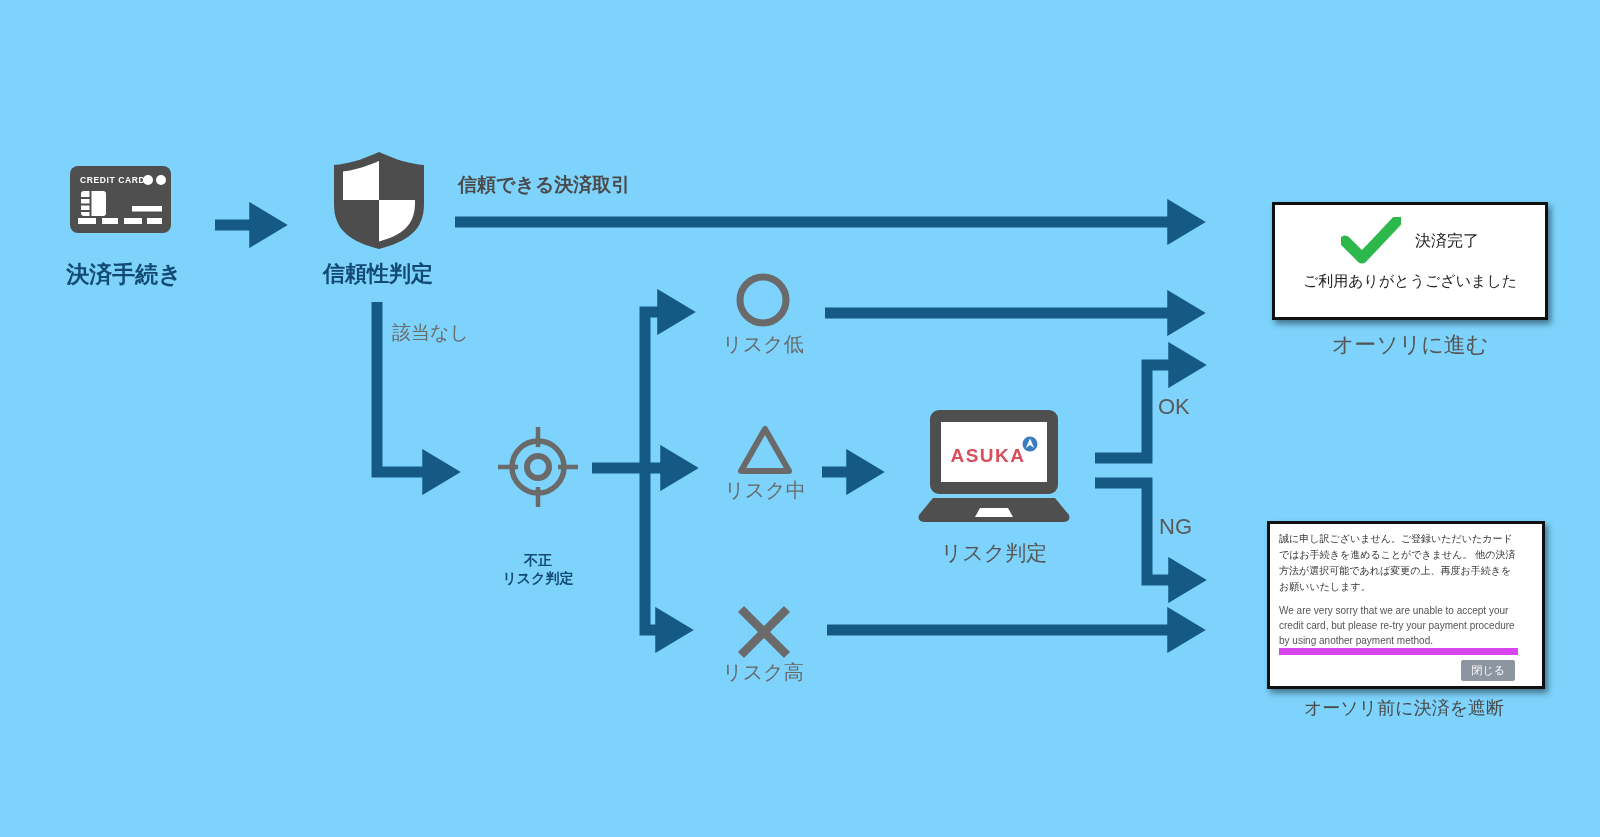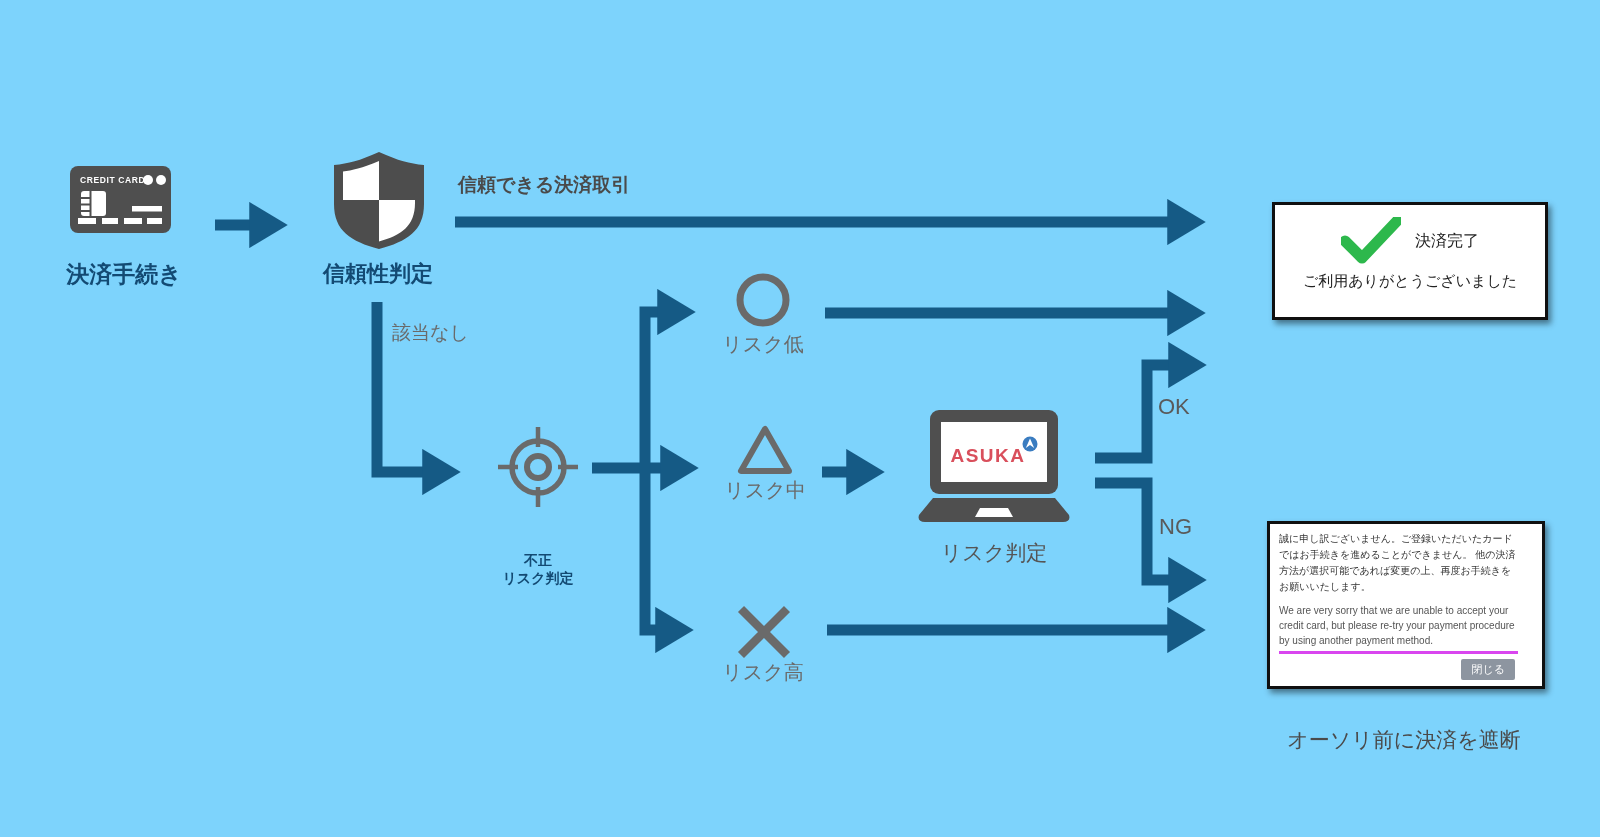--- a/index.html
+++ b/index.html
@@ -19,35 +19,35 @@
   .lbl-trusted-edge{left:458px;top:172px;font-size:19px;font-weight:bold;color:#4a4a4a;}
   .lbl-nomatch{left:392px;top:320px;font-size:19px;}
   .lbl-fraud{left:455px;top:551px;width:166px;font-size:14px;line-height:1.3;}
   .lbl-risk-low{left:713px;top:331px;width:100px;font-size:20px;}
   .lbl-risk-mid{left:715px;top:477px;width:100px;font-size:20px;}
   .lbl-risk-high{left:713px;top:659px;width:100px;font-size:20px;}
   .lbl-auth{left:928px;top:539px;width:132px;font-size:21px;color:#555555;}
   .lbl-ok{left:1158px;top:394px;font-size:22px;color:#5a5a5a;}
   .lbl-ng{left:1159px;top:514px;font-size:22px;color:#5a5a5a;}
   .lbl-authcap{left:1300px;top:330px;width:220px;font-size:22px;}
-  .lbl-blockcap{left:1276px;top:696px;width:256px;font-size:21px;color:#4a4a4a;margin-top:30px;}
+  .lbl-blockcap{left:1276px;top:696px;width:256px;font-size:18px;color:#4a4a4a;}
 
   .result-box{
     position:absolute;background:#ffffff;border:3px solid #101010;
     box-shadow:3px 4px 6px rgba(0,0,0,0.45);box-sizing:border-box;
   }
   .success-box{left:1272px;top:202px;width:276px;height:118px;}
   .success-row{display:flex;align-items:center;justify-content:center;gap:14px;margin-top:12px;}
   .success-title{font-size:16px;color:#222222;}
   .success-msg{margin-top:7px;font-size:15px;color:#222222;text-align:center;}
 
   .blocked-box{left:1267px;top:521px;width:278px;height:168px;display:flex;flex-direction:column;padding:7px 24px 0 9px;}
   .blocked-ja{margin:0 0 8px 0;font-size:10px;line-height:1.6;color:#333333;}
   .blocked-en{margin:0;font-size:10px;line-height:1.5;color:#555555;}
-  .blocked-footer{margin-top:auto;border-top:3px solid #d946ef;padding:5px 3px 6px 3px;text-align:right;}
+  .blocked-footer{margin-top:auto;border-top:7px solid #d946ef;padding:5px 3px 6px 3px;text-align:right;}
   .close-btn{background:#8d95a0;color:#ffffff;border:none;font-size:11px;padding:3px 10px;border-radius:2px;cursor:pointer;font-family:inherit;}
 </style>
 </head>
 <body>
 
 <div id="stage">
 
   <svg id="connector-layer" width="1600" height="837" viewBox="0 0 1600 837">
     <defs>
       <marker id="ah" markerWidth="3.5" markerHeight="4.2" refX="0.25" refY="2.1" orient="auto">
@@ -135,20 +135,21 @@
 
   <div class="result-box success-box">
     <div class="success-row">
       <svg width="60" height="48" viewBox="0 0 60 48">
         <polyline points="4,24 21,41 56,4" fill="none" stroke="#2db84c" stroke-width="11" stroke-linecap="round" stroke-linejoin="round"></polyline>
       </svg>
       <span class="success-title">決済完了</span>
     </div>
     <div class="success-msg">ご利用ありがとうございました</div>
   </div>
+  <div class="lbl caption center lbl-authcap">オーソリに進む</div>
 
   <div class="result-box blocked-box">
     <p class="blocked-ja">誠に申し訳ございません。ご登録いただいたカードではお手続きを進めることができません。 他の決済方法が選択可能であれば変更の上、再度お手続きをお願いいたします。</p>
     <p class="blocked-en">We are very sorry that we are unable to accept your credit card, but please re-try your payment procedure by using another payment method.</p>
     <div class="blocked-footer">
       <button class="close-btn">閉じる</button>
     </div>
   </div>
   <div class="lbl center lbl-blockcap">オーソリ前に決済を遮断</div>
 

